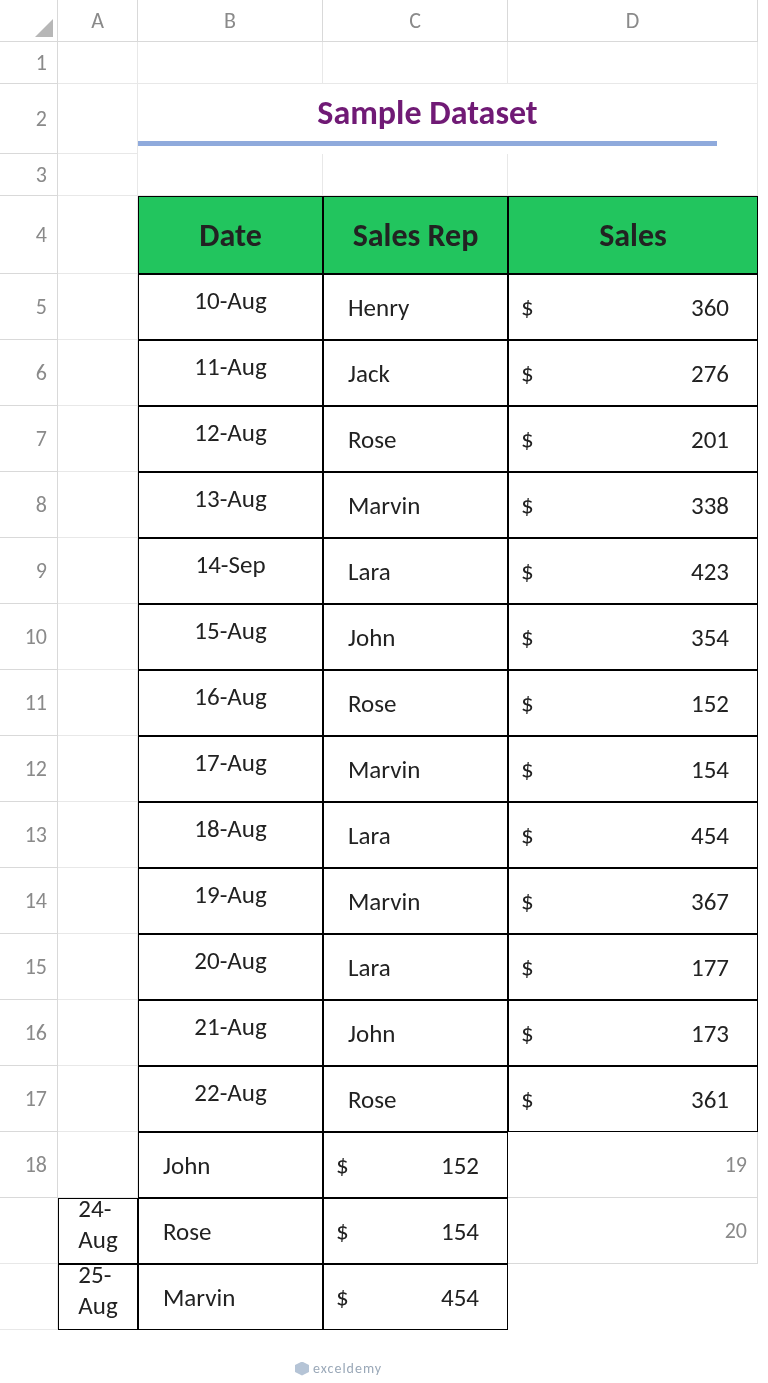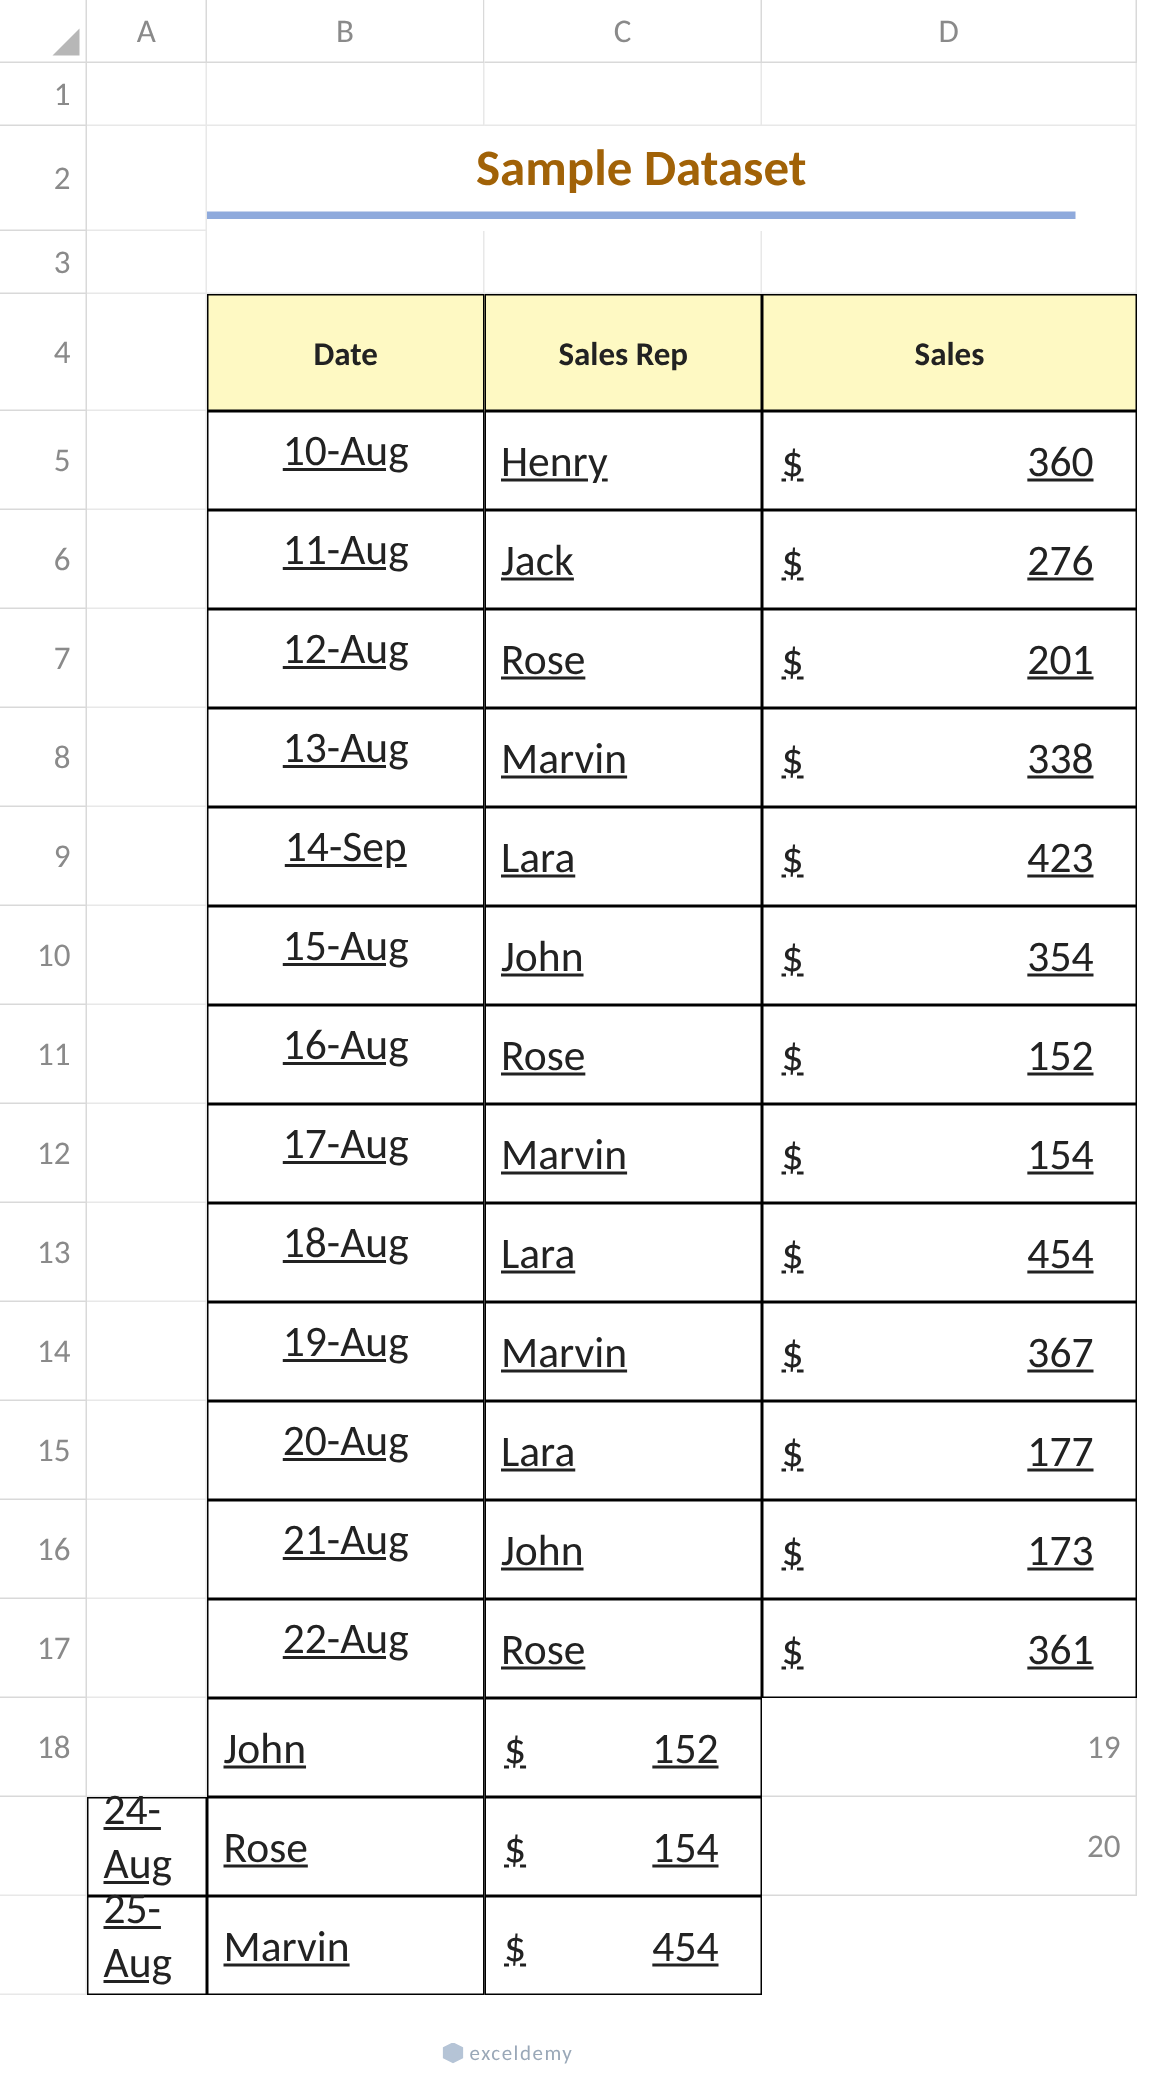--- a/index.html
+++ b/index.html
@@ -54,38 +54,37 @@
   .title-cell {
     grid-column: 3 / span 3;
     border-bottom: none;
     padding-right: 40px;
   }
   .title-inner {
     width: 100%;
     text-align: center;
     font-size: 34px;
     font-weight: 700;
-    color: #a16207;
+    color: #701a75;
     border-bottom: 5px solid #8faadc;
     padding-bottom: 8px;
     padding-left: 0;
   }
 
   .thcell {
-    background: #fef9c3;
+    background: #22c55e;
     border: 1.5px solid #000;
     font-weight: 700;
     justify-content: center;
-    font-size: 22px;
+    font-size: 32px;
   }
   .tdcell {
     border: 1.5px solid #000;
-    padding: 0 10px;
-    font-size: 29px;
-    text-decoration: underline;
+    padding: 0 24px;
+    font-size: 25px;
   }
   .date-col { justify-content: center; padding-bottom: 14px; }
   .rep-col  { justify-content: flex-start; }
   .sales-col {
     justify-content: space-between;
     padding-left: 12px;
     padding-right: 28px;
   }
 
   .watermark {

